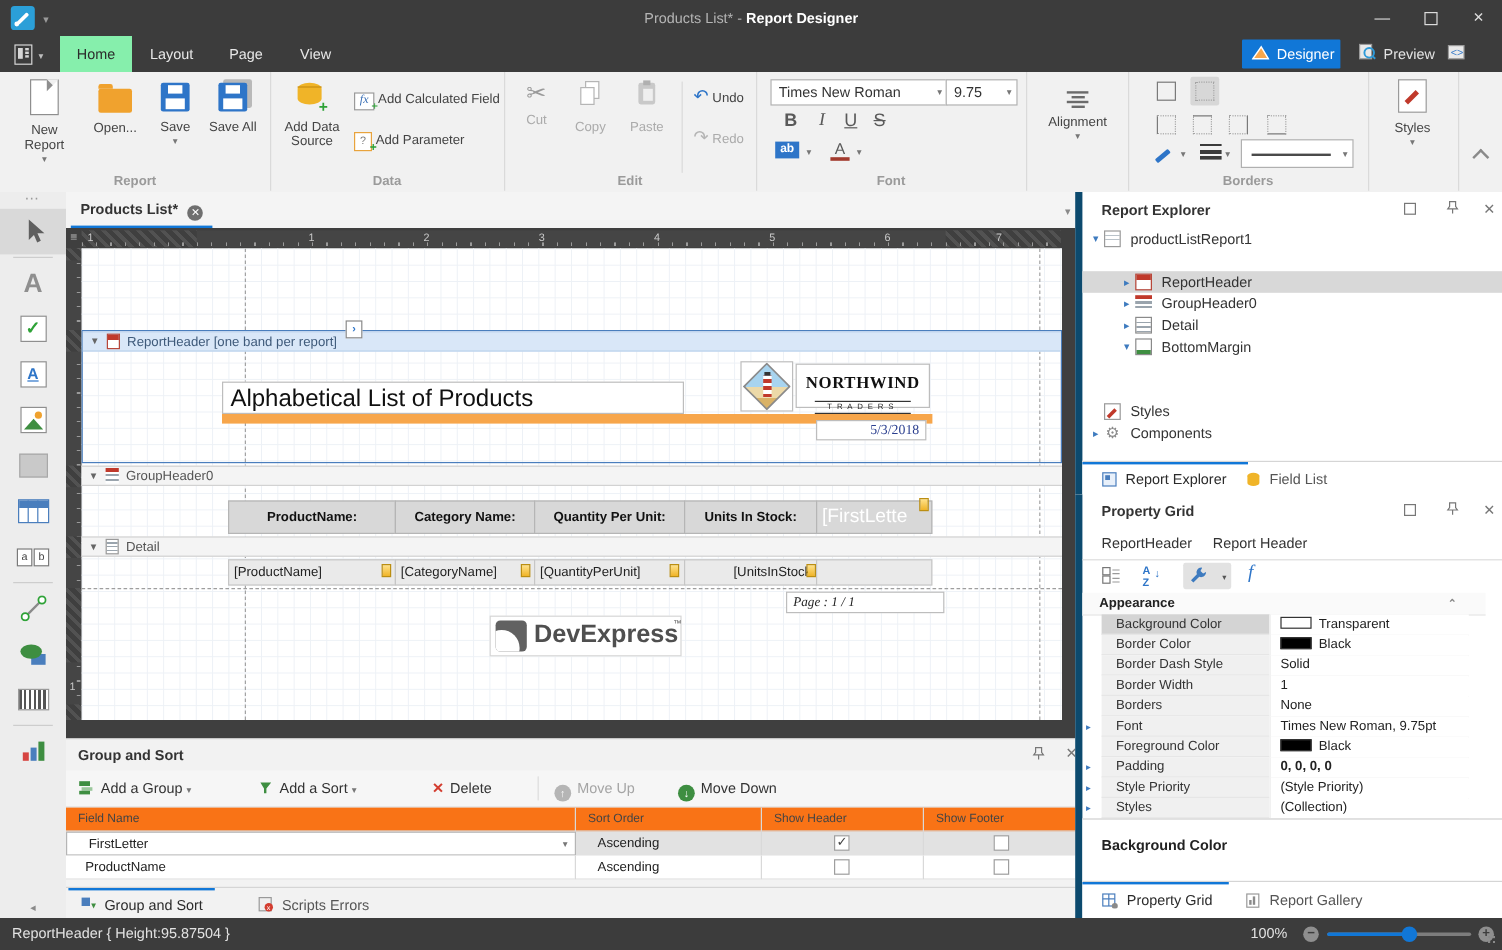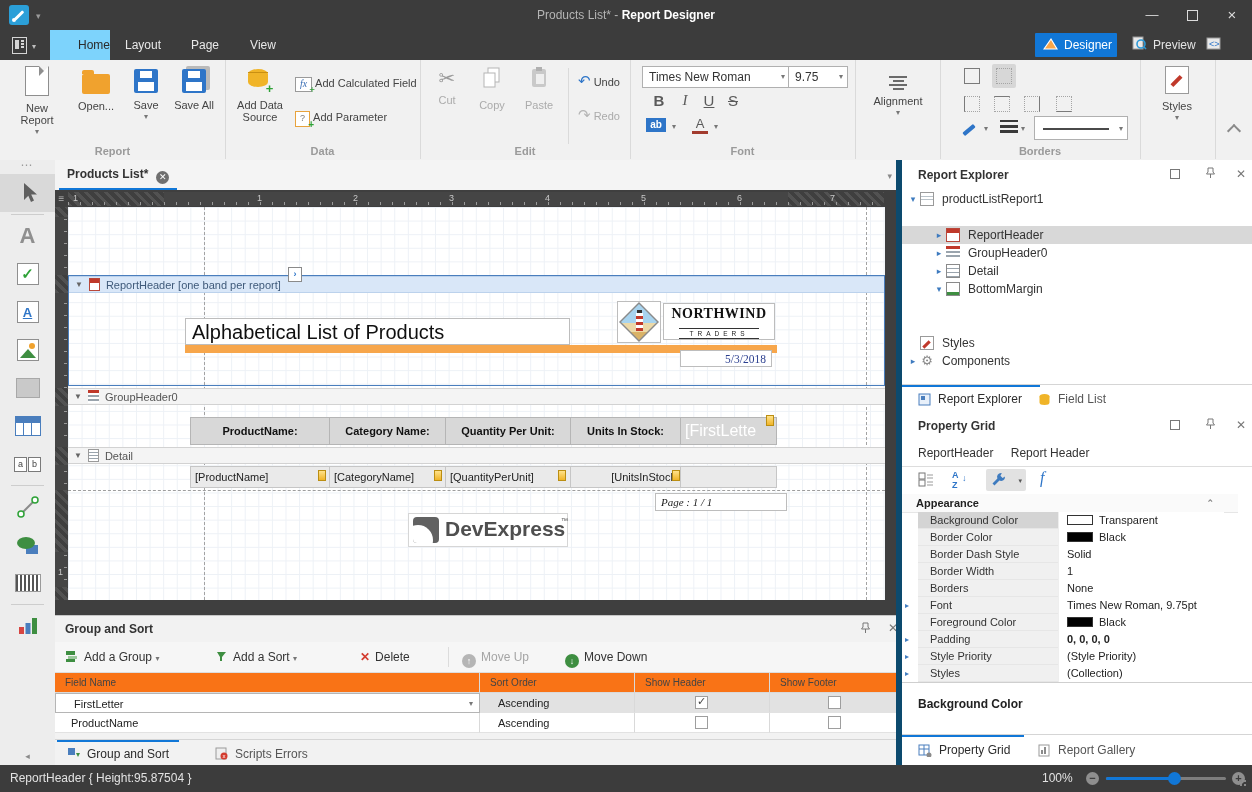--- a/index.html
+++ b/index.html
@@ -17,21 +17,21 @@
   .winbtn{position:absolute;top:0;width:40px;height:30px;text-align:center;line-height:30px;color:#dcdcdc;font-size:13px;}
   .winbtn .box{display:inline-block;width:9px;height:9px;border:1px solid #dcdcdc;vertical-align:middle;}
   
   .tabrow{position:absolute;left:0;top:30px;width:1252px;height:30px;background:#3c3c3c;}
   .appmenu{position:absolute;left:8px;top:4px;width:36px;height:22px;}
   .appmenu .doc{position:absolute;left:4px;top:3px;width:13px;height:15px;border:1px solid #d6d6d6;background:#3c3c3c;}
   .appmenu .doc i{position:absolute;left:2px;top:2px;width:4px;height:9px;background:#d6d6d6;}
   .appmenu .doc b{position:absolute;left:8px;top:2px;width:3px;height:2px;background:#d6d6d6;box-shadow:0 3px 0 #d6d6d6,0 6px 0 #d6d6d6;}
   .appmenu .dd{position:absolute;left:24px;top:8px;font-size:8px;color:#bdbdbd;}
   .rtab{position:absolute;top:0;height:30px;line-height:30px;text-align:center;font-size:12px;color:#e8e8e8;}
-  .rtab.active{background:#7dd3fc;color:#2b2b2b;text-align:right;}
+  .rtab.active{background:#86efac;color:#2b2b2b;}
   .mode{position:absolute;top:3px;height:24px;line-height:24px;font-size:12px;color:#e4e4e4;text-align:left;}
   .mode.active{background:#1177d7;color:#fff;border-radius:1px;}
   .mode .mico{display:inline-block;width:16px;height:12px;margin:0 5px 0 8px;vertical-align:-1px;}
   
   .ribbon{position:absolute;left:0;top:60px;width:1252px;height:100px;background:#f1f1f1;border-bottom:1px solid #cfcfcf;}
   .rgroup{position:absolute;top:0;height:99px;border-right:1px solid #dadada;}
   .rgroup .caption{position:absolute;left:0;bottom:2px;width:100%;text-align:center;font-size:11px;font-weight:bold;color:#9a9a9a;}
   .bigbtn{position:absolute;top:6px;width:54px;text-align:center;font-size:11px;color:#444;}
   .bigbtn .lbl{display:block;margin-top:4px;line-height:12px;}
   .bigbtn .dd{display:block;font-size:8px;color:#777;margin-top:1px;}
@@ -429,21 +429,21 @@
 
       <div class="ctrl" style="left:117px;top:111px;width:385px;height:27px;font-size:20px;color:#101010;line-height:26px;padding-left:6px"><span>Alphabetical List of Products</span></div>
       <div class="abs" style="left:117px;top:138px;width:592px;height:8px;background:#f7a64b"></div>
 
       <div class="ctrl" style="left:549px;top:94px;width:44px;height:42px">
         <div class="nw-outer" style="left:1px;top:0;width:40px;height:40px"></div>
         <div class="nw-diamond" style="left:3px;top:2px;width:36px;height:36px"></div>
         <div class="lighthouse" style="left:18px;top:11px"></div>
       </div>
       <div class="ctrl" style="left:595px;top:96px;width:112px;height:37px;text-align:center">
-        <div style="font-family:'Liberation Serif',serif;font-weight:bold;font-size:14px;letter-spacing:0.5px;color:#111;margin-top:2px">NORTHWIND</div>
+        <div style="font-family:'Liberation Serif',serif;font-weight:bold;font-size:14px;letter-spacing:0.5px;color:#111;margin-top:8px">NORTHWIND</div>
         <div style="display:inline-block;font-size:6.5px;letter-spacing:4px;color:#222;border-top:1px solid #333;border-bottom:1px solid #333;padding:1px 0;width:80px">TRADERS</div>
       </div>
       <div class="ctrl" style="left:612px;top:143px;width:92px;height:17px;font-family:'Liberation Serif',serif;font-size:11.5px;color:#2b3f8f;text-align:right;line-height:16px;padding-right:5px"><span>5/3/2018</span></div>
 
       <div class="bandstrip" style="top:181px">
         <span class="tri">▼</span>
         <span class="bicon gh"></span>
         <span>GroupHeader0</span>
       </div>
       <div class="hcell" style="left:122px;top:210px;width:140px;height:28px"><span>ProductName:</span></div>

